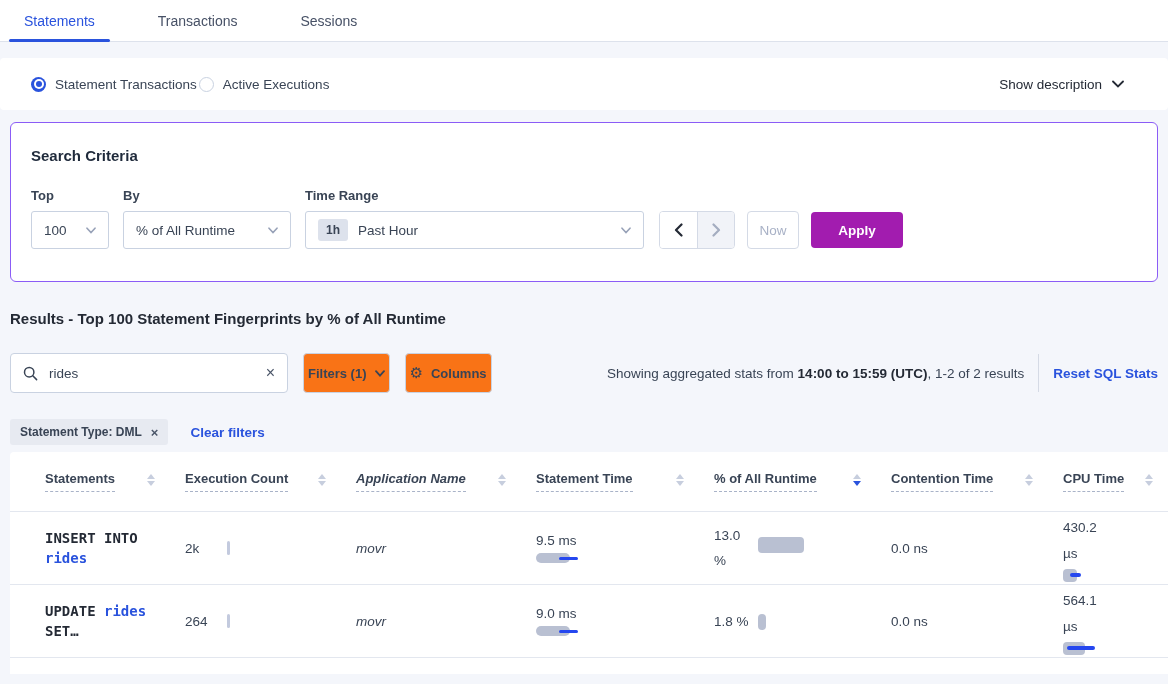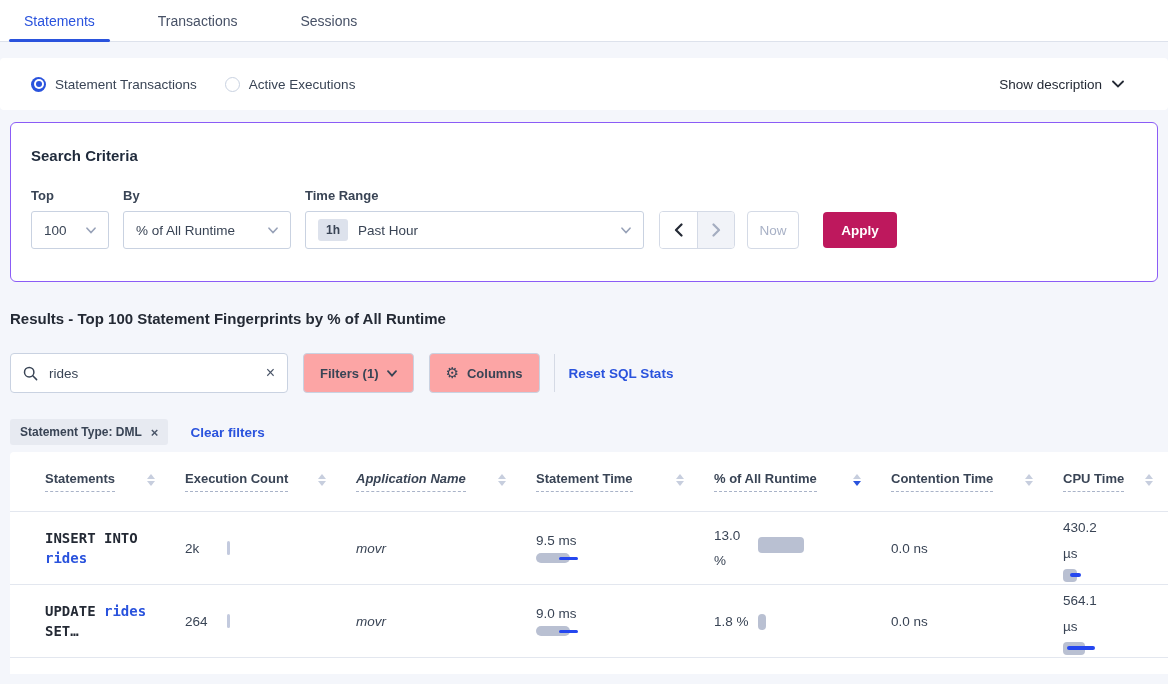--- a/index.html
+++ b/index.html
@@ -15,49 +15,49 @@
   .tab.active { color:#2a53dd; }
   .tab.active::after { content:""; position:absolute; left:0; right:0; bottom:-1px; height:3px; background:#2a53dd; border-radius:2px; }
   
   .radio-row { background:#fff; margin-top:16px; height:52px; display:flex; align-items:center; padding:0 44px 0 31px; border-radius:4px; }
   .radio-opt { display:flex; align-items:center; cursor:pointer; }
   .radio-sel { width:15px; height:15px; border-radius:50%; background:#2a53dd; position:relative; }
   .radio-sel::after { content:""; position:absolute; inset:2.5px; border-radius:50%; background:#fff; }
   .radio-sel::before { content:""; position:absolute; inset:4.5px; border-radius:50%; background:#2a53dd; z-index:2; }
   .radio-un { width:15px; height:15px; border-radius:50%; border:1.5px solid #c9d2e1; background:#fff; }
   .radio-lbl { margin-left:9px; color:#394455; }
-  .opt2 { margin-left:28px; }
+  .opt2 { margin-left:2px; }
   .show-desc { margin-left:auto; display:flex; align-items:center; gap:10px; color:#242a35; cursor:pointer; }
   
   .search-panel { background:#fff; border:1px solid #8b5cf6; border-radius:6px; margin:12px 10px 0; height:160px; padding:24px 20px 0; }
   .sc-title { font-size:15px; font-weight:700; color:#1f2a3b; }
   .form-row { display:flex; align-items:flex-end; margin-top:24px; }
   .fgroup { display:flex; flex-direction:column; }
   .flabel { font-size:13px; font-weight:700; color:#394455; margin-bottom:8px; }
   .select { height:38px; border:1px solid #c9d2e1; border-radius:3px; background:#fff; display:flex; align-items:center; justify-content:space-between; padding:0 12px; cursor:pointer; }
   .sel-top { width:78px; }
   .sel-by { width:168px; margin-left:0; }
   .g-by { margin-left:14px; }
   .g-time { margin-left:14px; }
   .sel-time { width:339px; }
   .badge-1h { background:#dde2ec; border-radius:3px; font-size:12px; font-weight:700; color:#394455; padding:4px 8px; margin-right:10px; }
   .sel-left { display:flex; align-items:center; }
   .chev { flex:none; }
   .nav-group { display:flex; height:38px; border:1px solid #d4dae6; border-radius:4px; overflow:hidden; margin-left:15px; background:#fff; }
   .nav-btn { width:37px; display:flex; align-items:center; justify-content:center; background:#fff; border:none; cursor:pointer; padding:0; }
   .nav-btn.next { background:#f1f3f8; border-left:1px solid #d4dae6; cursor:default; }
   .now-btn { margin-left:12px; width:52px; height:38px; border:1px solid #d4dae6; border-radius:4px; background:#fff; color:#a8b1c6; font-size:13.5px; font-family:inherit; cursor:pointer; }
-  .apply-btn { margin-left:24px; margin-bottom:1px; width:74px; height:36px; border:none; border-radius:4px; background:#be185d; color:#fff; font-weight:700; font-size:13.5px; font-family:inherit; cursor:pointer; }
+  .apply-btn { margin-left:12px; margin-bottom:1px; width:92px; height:36px; border:none; border-radius:4px; background:#a21caf; color:#fff; font-weight:700; font-size:13.5px; font-family:inherit; cursor:pointer; }
   
   .results-heading { margin:28px 10px 0; font-size:15px; font-weight:700; color:#242a35; }
   .controls-row { margin:26px 10px 0; display:flex; align-items:center; height:40px; }
   .search-box { width:278px; height:40px; border:1px solid #c9d2e1; border-radius:4px; background:#fff; display:flex; align-items:center; padding:0 12px; }
   .search-box input { border:none; outline:none; flex:1; margin-left:9px; font-size:13.5px; color:#394455; font-family:inherit; background:transparent; }
   .clear-x { font-size:16px; color:#4a5568; cursor:pointer; line-height:1; }
-  .btn-white { margin-left:15px; height:40px; border:1px solid #c9d2e1; border-radius:4px; background:#fca5a5; display:flex; align-items:center; gap:8px; padding:0 16px; font-weight:700; font-size:13px; color:#394455; cursor:pointer; font-family:inherit; }
+  .btn-white { margin-left:15px; height:40px; border:1px solid #c9d2e1; border-radius:4px; background:#f97316; display:flex; align-items:center; gap:8px; padding:0 4px; font-weight:700; font-size:13px; color:#394455; cursor:pointer; font-family:inherit; }
   .gear { font-size:15px; font-weight:400; }
   .showing { margin-left:auto; color:#394455; white-space:nowrap; }
   .showing b { color:#242a35; }
   .vdivider { width:1px; height:38px; background:#d5dae5; margin:0 14px; }
   .reset-link { color:#2a53dd; font-weight:600; white-space:nowrap; cursor:pointer; text-decoration:none; }
   .pills-row { margin:26px 10px 0; display:flex; align-items:center; }
   .pill { background:#e7eaf1; border-radius:3px; height:26px; display:flex; align-items:center; gap:9px; padding:0 10px; font-size:12px; font-weight:700; color:#394455; }
   .pill .clear-x { font-size:13px; }
   .clear-filters { margin-left:22px; color:#2a53dd; font-weight:700; cursor:pointer; text-decoration:none; }
   
@@ -185,20 +185,21 @@
   <button class="btn-white">
     <span>Filters (1)</span>
     <svg width="10" height="7" viewBox="0 0 10 7">
         <path d="M1 1.2 L5 5.6 L9 1.2" fill="none" stroke="#394455" stroke-width="1.8" stroke-linecap="round"></path>
       </svg>
   </button>
   <button class="btn-white">
     <span class="gear">⚙</span>
     <span>Columns</span>
   </button>
+  <div class="showing"><span>Showing aggregated stats from </span><b>14:00 to 15:59 (UTC)</b><span>, 1-2 of 2 results</span></div>
   <div class="vdivider"></div>
   <a class="reset-link">Reset SQL Stats</a>
 </div>
 
 <div class="pills-row">
   <div class="pill">
     <span>Statement Type: DML</span>
     <span class="clear-x">×</span>
   </div>
   <a class="clear-filters">Clear filters</a>

